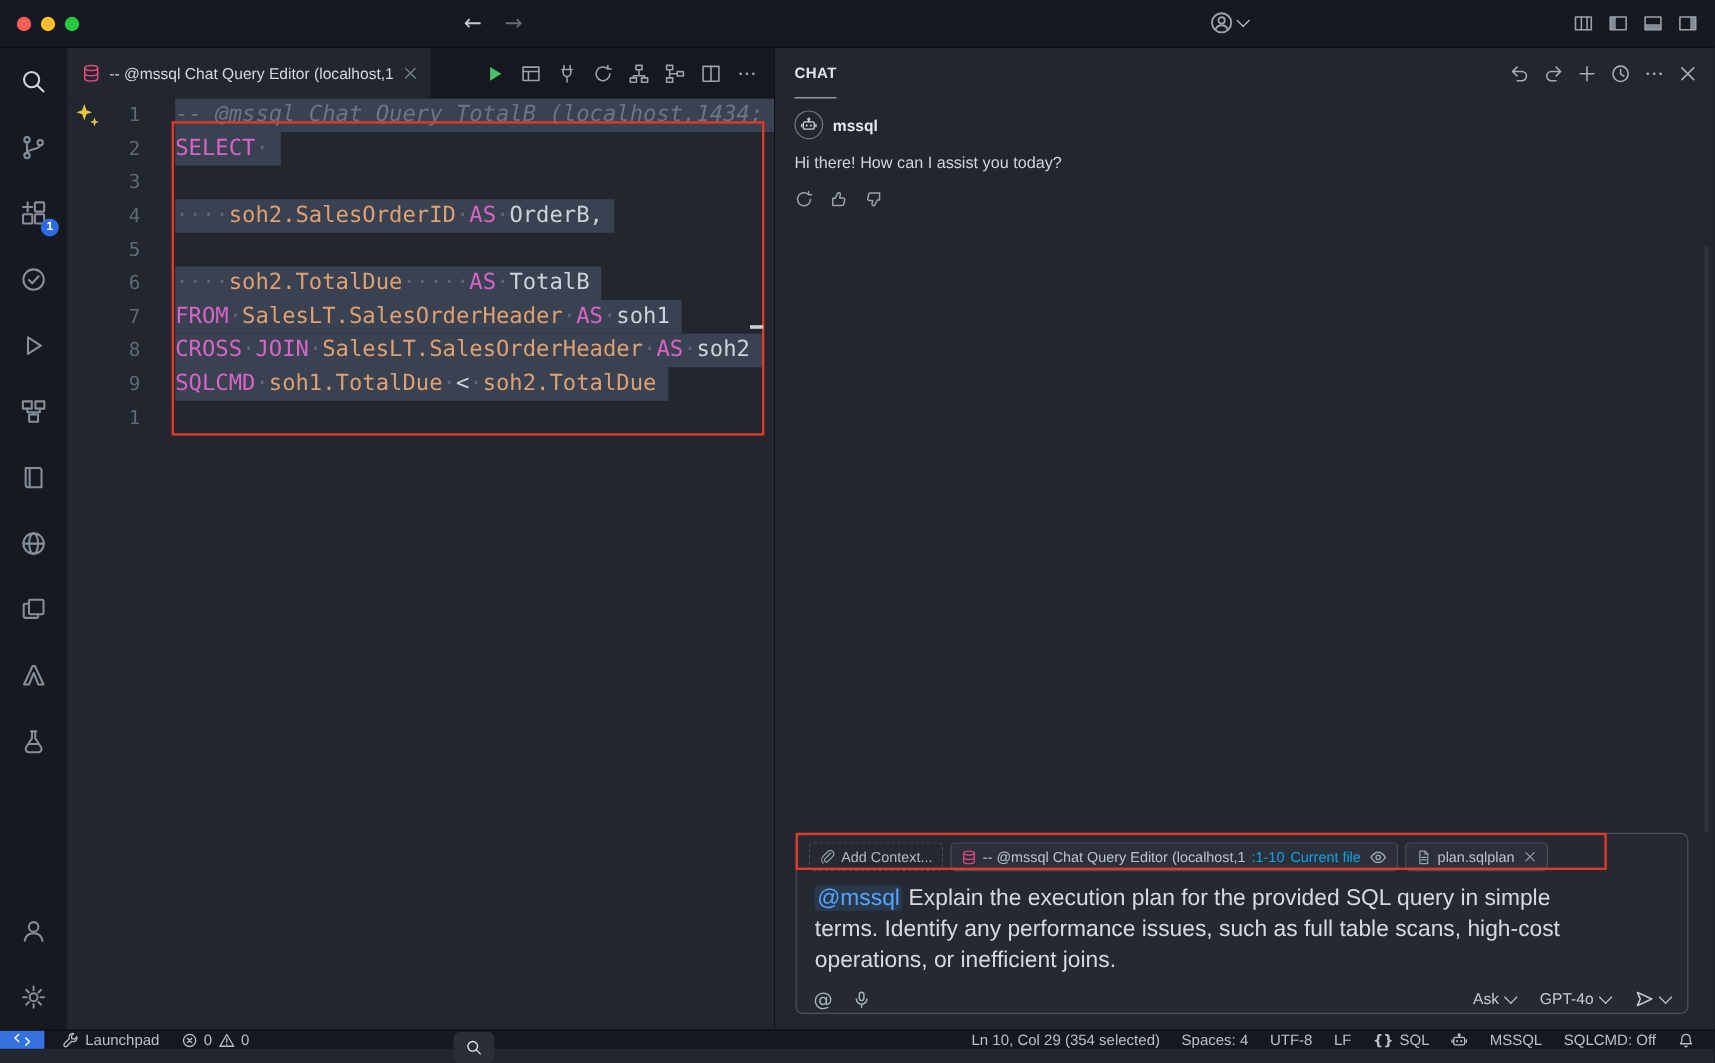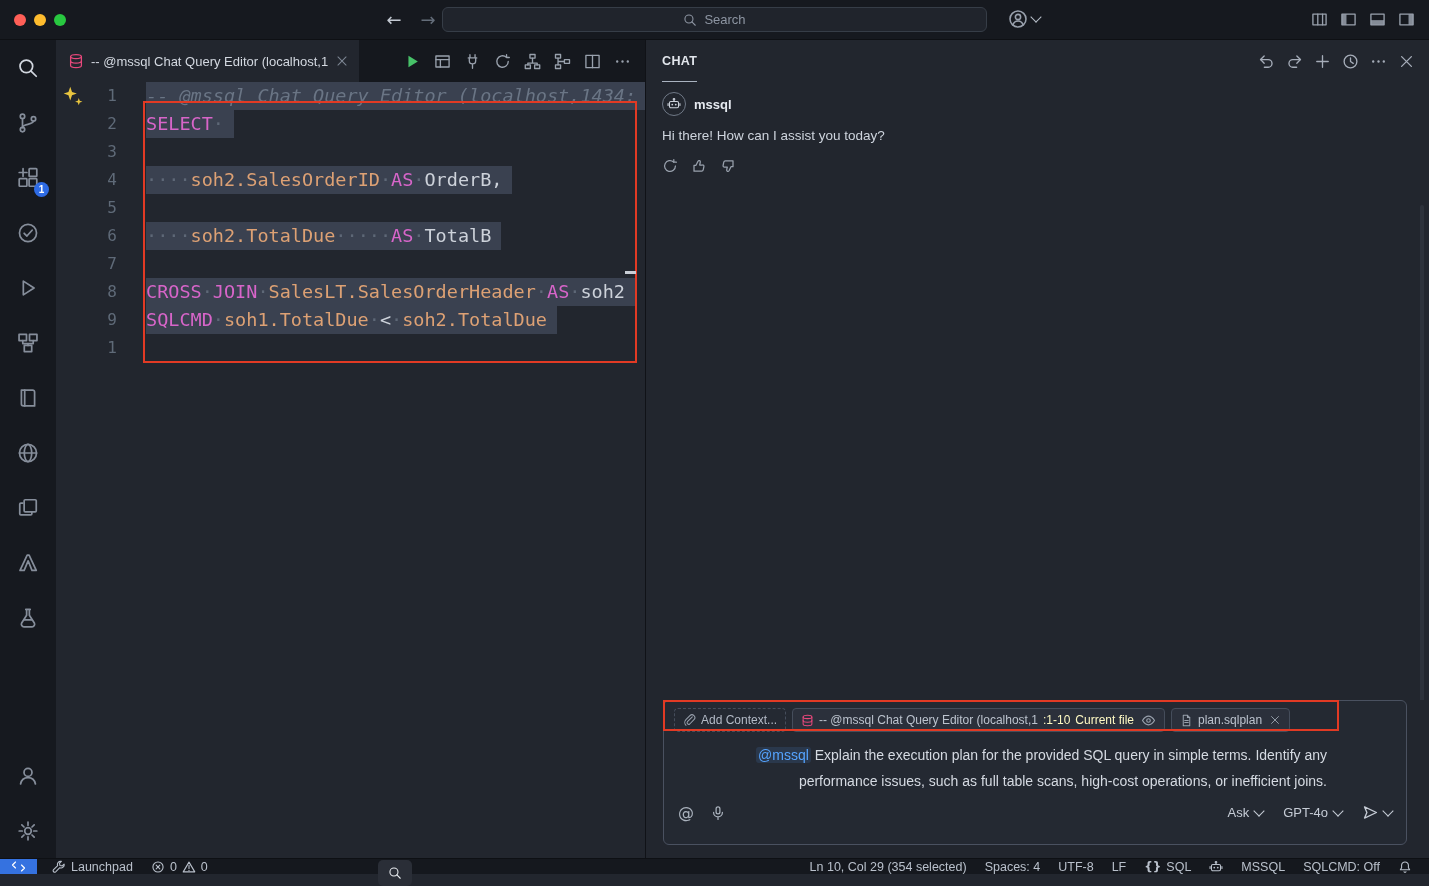--- a/index.html
+++ b/index.html
@@ -77,32 +77,32 @@
   .chat-body{flex:1;padding:8px 16px 0;position:relative;overflow:hidden;}
   .msg-head{display:flex;align-items:center;gap:8px;height:28px;}
   .avatar{width:24px;height:24px;border-radius:50%;border:1px solid #6f7886;display:flex;align-items:center;justify-content:center;color:#ccd2db;flex:none;box-sizing:border-box;}
   .avatar .ic{width:14px;height:14px;color:inherit}
   .msg-author{font-size:13px;font-weight:700;color:#e6eaf0;}
   .msg-text{margin-top:8px;font-size:13.5px;color:#ced4dd;line-height:1.45;}
   .msg-actions{display:flex;gap:13px;margin-top:12px;color:#9ba3b0;}
   .msg-actions .ic{width:16px;height:16px;cursor:pointer;}
   .chat-scrollbar{position:absolute;right:5px;top:123px;width:4px;height:500px;background:#2d323b;border-radius:2px;}
 
-  .chat-input{margin:0 22px 13px 17px;border:1px solid #4a5160;border-radius:6px;background:#242932;position:relative;padding:6px 10px 23px;flex:none;}
+  .chat-input{margin:0 22px 13px 17px;border:1px solid #4a5160;border-radius:6px;background:#242932;position:relative;padding:6px 10px 3px;flex:none;}
   .ctx-row{display:flex;gap:6px;align-items:center;height:26px;position:relative;}
   .ctx-red{position:absolute;left:-11px;top:-7px;width:676px;height:31px;border:2px solid var(--red,#e23a24);pointer-events:none;box-sizing:border-box;z-index:3;}
   .pill{display:inline-flex;align-items:center;gap:5px;height:24px;padding:0 8px;border:1px solid #454d5b;border-radius:4px;background:#2b303b;
         font-size:12px;color:#bcc3ce;box-sizing:border-box;cursor:pointer;white-space:nowrap;}
   .pill .ic{width:13px;height:13px;}
   .pill .db{color:var(--mssql-pink,#e8487c);}
-  .pill .dim{color:#fef9c3;}
+  .pill .dim{color:#0ea5e9;}
   .pill-add{border-style:dashed;background:transparent;color:#b3bac6;}
   .pill .eye{width:15px;height:15px;margin-left:2px;}
   .pill .x{width:12px;height:12px;margin-left:2px;}
-  .input-text{padding:9px 5px 4px;font-size:14px;line-height:26px;color:#d5dae2;max-width:648px;cursor:text;text-align:right;}
+  .input-text{padding:9px 5px 4px;font-size:19px;line-height:26px;color:#d5dae2;max-width:648px;cursor:text;}
   .mention{color:var(--mention,#55a4ff);background:rgba(85,164,255,.13);border-radius:3px;padding:0 2px;}
   .input-toolbar{display:flex;align-items:center;gap:16px;padding:6px 4px 0;color:#aab2bd;}
   .input-toolbar .ic{width:16px;height:16px;cursor:pointer;color:#aab2bd;}
   .it-right{margin-left:auto;display:flex;align-items:center;gap:20px;}
   .dd{display:flex;align-items:center;gap:6px;font-size:13px;color:#c6ccd6;cursor:pointer;}
   .send-wrap{display:flex;align-items:center;gap:5px;color:#c6ccd6;cursor:pointer;}
   .send-wrap .ic{width:17px;height:17px;color:#c6ccd6;}
 
   
   .statusbar{height:16px;background:#15181e;display:flex;align-items:center;font-size:12.5px;color:#b9c0cb;position:relative;border-top:1px solid #0e1014;box-sizing:border-box;}
@@ -123,29 +123,20 @@
   <div class="titlebar">
     <div class="traffic">
       <span class="tl red"></span>
       <span class="tl yel"></span>
       <span class="tl grn"></span>
     </div>
     <div class="nav">
       <span class="ic glyph back">←</span>
       <span class="ic glyph fwd">→</span>
     </div>
-    <div class="searchbox">
-      <span class="ic">
-          <svg viewBox="0 0 16 16">
-            <circle cx="6.8" cy="6.8" r="4.6"></circle>
-            <path d="M10.2 10.2 L14 14"></path>
-          </svg>
-        </span>
-      <span>Search</span>
-    </div>
     <div class="copilot-chip">
       <span class="ic">
           <svg viewBox="0 0 16 16">
             <circle cx="8" cy="8" r="6.4"></circle>
             <circle cx="8" cy="6.4" r="2.1"></circle>
             <path d="M3.9 12.8c0.7-2.2 2.3-3.2 4.1-3.2s3.4 1 4.1 3.2"></path>
           </svg>
         </span>
       <span class="chev"></span>
     </div>
@@ -369,27 +360,27 @@
           </div>
       </div>
       <div class="editor-body">
         <span class="sparkle ic">
             <svg viewBox="0 0 16 16">
               <path d="M6 1.2 L7.3 5 10.8 6.2 7.3 7.4 6 11.2 4.7 7.4 1.2 6.2 4.7 5 Z" fill="currentColor" stroke="none"></path>
               <path d="M12.2 9.4l.7 2 2 .7-2 .7-.7 2-.7-2-2-.7 2-.7 Z" fill="currentColor" stroke="none"></path>
             </svg>
           </span>
         <div id="code-lines">
-            <div class="code-line"><span class="ln">1</span><span class="lc sel"><span class="tk-cm">-- @mssql Chat Query Editor (localhost,1434:</span></span></div>
+            <div class="code-line"><span class="ln">1</span><span class="lc sel"><span class="tk-cm">-- @mssql Chat Query TotalB (localhost,1434:</span></span></div>
             <div class="code-line"><span class="ln">2</span><span class="lc sel"><span class="tk-kw">SELECT</span><span class="tk-sp">·</span></span></div>
             <div class="code-line"><span class="ln">3</span></div>
             <div class="code-line"><span class="ln">4</span><span class="lc sel"><span class="tk-sp">····</span><span class="tk-id">soh2.SalesOrderID</span><span class="tk-sp">·</span><span class="tk-kw">AS</span><span class="tk-sp">·</span><span class="tk-pl">OrderB,</span></span></div>
             <div class="code-line"><span class="ln">5</span></div>
             <div class="code-line"><span class="ln">6</span><span class="lc sel"><span class="tk-sp">····</span><span class="tk-id">soh2.TotalDue</span><span class="tk-sp">·····</span><span class="tk-kw">AS</span><span class="tk-sp">·</span><span class="tk-pl">TotalB</span></span></div>
-            <div class="code-line"><span class="ln">7</span></div>
+            <div class="code-line"><span class="ln">7</span><span class="lc sel"><span class="tk-kw">FROM</span><span class="tk-sp">·</span><span class="tk-id">SalesLT.SalesOrderHeader</span><span class="tk-sp">·</span><span class="tk-kw">AS</span><span class="tk-sp">·</span><span class="tk-pl">soh1</span></span></div>
             <div class="code-line"><span class="ln">8</span><span class="lc sel"><span class="tk-kw">CROSS</span><span class="tk-sp">·</span><span class="tk-kw">JOIN</span><span class="tk-sp">·</span><span class="tk-id">SalesLT.SalesOrderHeader</span><span class="tk-sp">·</span><span class="tk-kw">AS</span><span class="tk-sp">·</span><span class="tk-pl">soh2</span></span></div>
             <div class="code-line"><span class="ln">9</span><span class="lc sel"><span class="tk-kw">SQLCMD</span><span class="tk-sp">·</span><span class="tk-id">soh1.TotalDue</span><span class="tk-sp">·</span><span class="tk-pl">&lt;</span><span class="tk-sp">·</span><span class="tk-id">soh2.TotalDue</span></span></div>
             <div class="code-line"><span class="ln">1</span></div>
           </div>
         <div class="red-box"></div>
         <div class="cursor-underscore"></div>
       </div>
     </div>
 
     <div class="chat">

